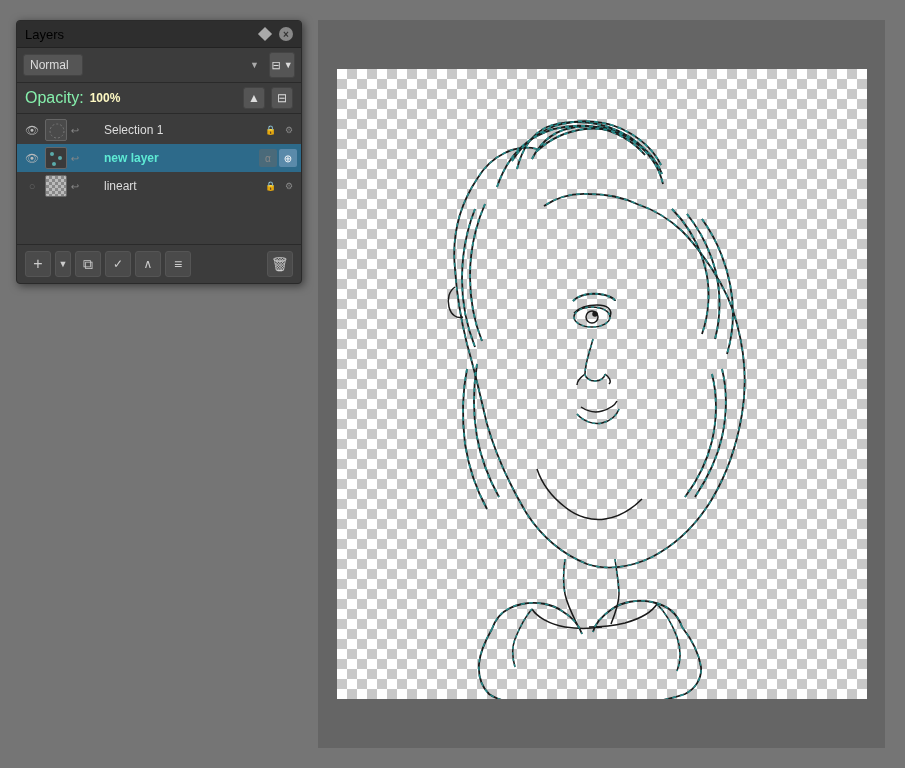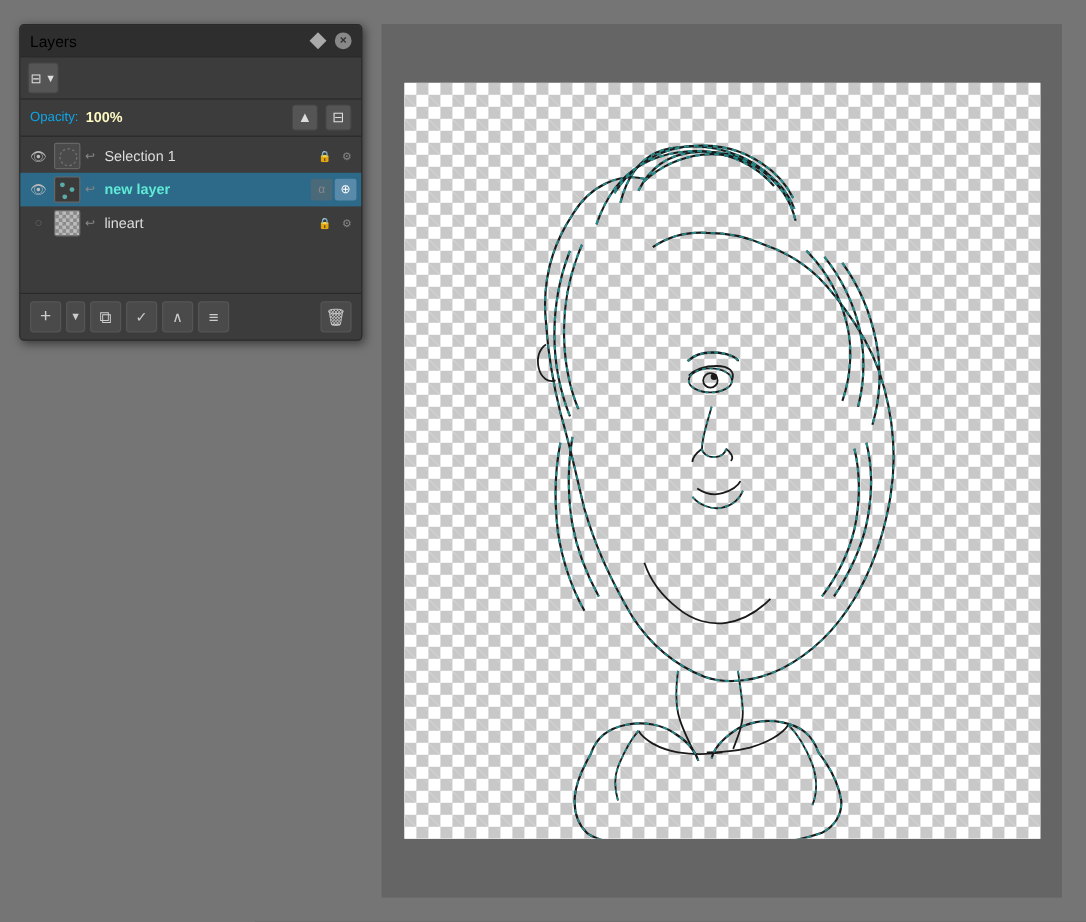--- a/index.html
+++ b/index.html
@@ -127,22 +127,22 @@
     
     #opacity-row {
       display: flex;
       align-items: center;
       padding: 4px 8px;
       gap: 6px;
       border-bottom: 1px solid #2a2a2a;
     }
 
     #opacity-label {
-      color: #0ea5e9;
-      font-size: 11px;
+      color: #86efac;
+      font-size: 16px;
     }
 
     #opacity-value {
       color: #fef9c3;
       font-size: 12px;
       font-weight: bold;
       flex: 1;
     }
 
     .opacity-btn {
@@ -232,20 +232,21 @@
     }
 
     .layer-name {
       flex: 1;
       color: #ddd;
       font-size: 12px;
       padding: 0 4px;
       overflow: hidden;
       text-overflow: ellipsis;
       white-space: nowrap;
+      margin-left: 17px;
     }
 
     .layer-name.active {
       color: #5eead4;
       font-weight: bold;
     }
 
     .layer-action-icons {
       display: flex;
       gap: 2px;
@@ -381,20 +382,23 @@
     <span>Layers</span>
     <div id="title-icons">
       <div class="title-icon">
         <div class="diamond-icon"></div>
       </div>
       <div class="close-btn">×</div>
     </div>
   </div>
 
   <div id="blend-row">
+    <div class="blend-select-wrapper">
+      <select id="blend-select"><option value="Normal">Normal</option><option value="Dissolve">Dissolve</option><option value="Multiply">Multiply</option><option value="Screen">Screen</option><option value="Overlay">Overlay</option><option value="Darken">Darken</option><option value="Lighten">Lighten</option></select>
+    </div>
     <button id="filter-btn" class="toolbar-btn">
       <span>⊟</span>
       <span style="font-size:9px;">▼</span>
     </button>
   </div>
 
   <div id="opacity-row">
     <span id="opacity-label">Opacity:</span>
     <span id="opacity-value">100%</span>
     <button class="opacity-btn">▲</button>

